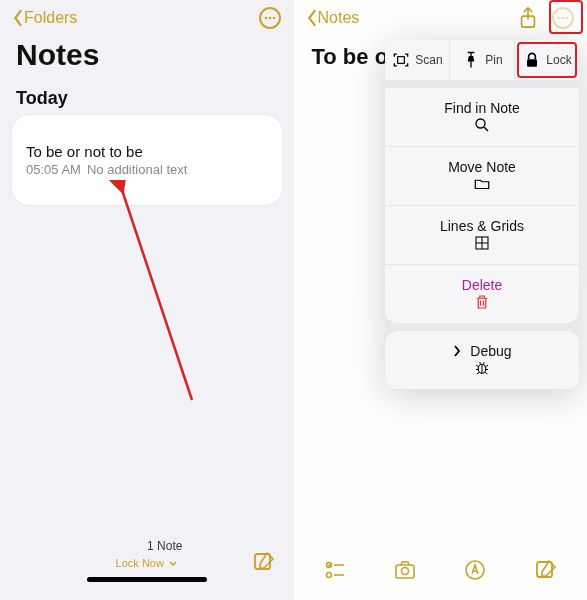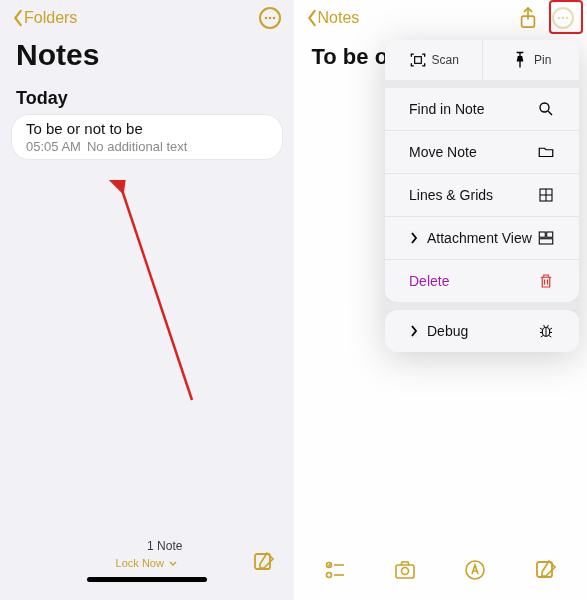--- a/index.html
+++ b/index.html
@@ -10,21 +10,21 @@
 .right { width:50%; background:#fefefe; display:flex; flex-direction:column; }
 
 .nav { display:flex; align-items:center; justify-content:space-between; padding:6px 12px; height:36px;text-align:center; }
 .back { display:flex; align-items:center; gap:0px; color:#c9a227; font-size:16px; }
 .back svg { width:12px; height:18px; }
 .circle-more { width:24px; height:24px; color:#c9a227; }
 
 .h1 { font-size:30px; font-weight:700; padding:2px 16px 8px; color:#111; }
 .sect { font-size:18px; font-weight:600; padding:8px 16px 6px; color:#111; }
 
-.card { background:#fff; margin:0 12px; border-radius:17px; padding:5px 14px; box-shadow:0 0 0 1px rgba(0,0,0,0.04); }
+.card { background:#fff; margin:0 12px; border-radius:17px; padding:28px 14px; box-shadow:0 0 0 1px rgba(0,0,0,0.04); }
 .card-title { font-size:15px; font-weight:500; color:#111; }
 .card-sub { font-size:13px; color:#8a8a8e; margin-top:2px; }
 .card-sub .time { margin-right:6px; }
 
 .arrow-svg { position:absolute; left:72px; top:180px; pointer-events:none; }
 
 .left-bottom { margin-top:auto; text-align:center; padding-bottom:14px; position:relative; }
 .count { font-size:12px; color:#3a3a3c;margin-left:36px; }
 .locknow { font-size:11px; color:#c9a227; margin-top:2px; display:inline-flex; align-items:center; gap:4px; }
 .compose { position:absolute; right:18px; bottom:26px; width:24px; height:24px; color:#c9a227; }
@@ -37,21 +37,21 @@
 .tool-row { display:flex; background:#f6f6f8; border-radius:12px 12px 0 0; overflow:visible; }
 .tool { flex:1; display:flex; flex-direction:row; align-items:center; justify-content:center; gap:4px; padding:10px 0; border-right:1px solid #e5e5e7; position:relative; }
 .tool:last-child { border-right:none; }
 .tool svg { width:20px; height:20px; }
 .tool-label { font-size:12px; color:#3a3a3c; }
 .lock-highlight { border:2px solid #e02020; border-radius:4px; position:absolute; inset:2px; pointer-events:none; }
 .more-highlight { position:absolute; border:2px solid #e02020; border-radius:4px; }
 
 .menu { background:#f6f6f8; border-radius:0 0 12px 12px; overflow:hidden; }
 .menu-gap { height:8px; background:#e9e9ec; }
-.menu-item { display:flex; align-items:center; justify-content:space-between; padding:12px 24px; font-size:14px; color:#111; border-top:1px solid #e5e5e7; }
+.menu-item { display:flex; align-items:center; justify-content:space-between; padding:12px 24px; font-size:14px; color:#111; border-top:1px solid #e5e5e7;flex-direction:column; }
 .menu-item:first-child { border-top:none; }
 .menu-item.destructive { color:#a21caf; }
 .menu-item svg { width:18px; height:18px; }
 .menu-item .chev { display:inline-flex; align-items:center; gap:4px; }
 .menu-item .chev svg.left { width:10px; height:14px; margin-right:4px; }
 
 .right-toolbar { margin-top:auto; display:flex; justify-content:space-around; align-items:center; padding:10px 6px 18px; }
 .right-toolbar .ico { width:24px; height:24px; color:#c9a227; }
 
 .share { color:#c9a227; width:22px; height:24px; }
@@ -142,20 +142,28 @@
               <rect x="8" y="8" width="8" height="8" stroke="#000" stroke-width="1.4" fill="none"></rect>
             </svg>
           <span class="tool-label">Scan</span>
         </div>
         <div class="tool">
           <svg viewBox="0 0 24 24">
               <path d="M12 3 L12 13 M8 3 L16 3 M9 13 L15 13 L14 8 L10 8 Z M12 13 L12 21" stroke="#000" stroke-width="1.6" fill="#000"></path>
             </svg>
           <span class="tool-label">Pin</span>
         </div>
+        <div class="tool">
+          <div class="lock-highlight"></div>
+          <svg viewBox="0 0 24 24">
+              <rect x="6" y="11" width="12" height="9" rx="1.5" fill="#000"></rect>
+              <path d="M8 11 V8 a4 4 0 0 1 8 0 V11" stroke="#000" stroke-width="2" fill="none"></path>
+            </svg>
+          <span class="tool-label">Lock</span>
+        </div>
       </div>
       <div class="menu-gap"></div>
       <div class="menu">
         <div class="menu-item">
           <span>Find in Note</span>
           <svg viewBox="0 0 24 24">
               <circle cx="10" cy="10" r="6" stroke="#000" stroke-width="1.8" fill="none"></circle>
               <line x1="15" y1="15" x2="20" y2="20" stroke="#000" stroke-width="1.8"></line>
             </svg>
         </div>
@@ -164,33 +172,20 @@
           <svg viewBox="0 0 24 24">
               <path d="M3 7 L3 18 L21 18 L21 9 L12 9 L10 7 Z" stroke="#000" stroke-width="1.6" fill="none"></path>
             </svg>
         </div>
         <div class="menu-item">
           <span>Lines &amp; Grids</span>
           <svg viewBox="0 0 24 24">
               <rect x="4" y="4" width="16" height="16" stroke="#000" stroke-width="1.4" fill="none"></rect>
               <line x1="4" y1="12" x2="20" y2="12" stroke="#000" stroke-width="1.4"></line>
               <line x1="12" y1="4" x2="12" y2="20" stroke="#000" stroke-width="1.4"></line>
-            </svg>
-        </div>
-        <div class="menu-item">
-          <span class="chev">
-              <svg class="left" viewBox="0 0 10 14">
-                <path d="M3 2 L7 7 L3 12" stroke="#000" stroke-width="1.8" fill="none"></path>
-              </svg>
-              <span>Attachment View</span>
-            </span>
-          <svg viewBox="0 0 24 24">
-              <rect x="3" y="4" width="8" height="7" stroke="#000" stroke-width="1.4" fill="none"></rect>
-              <rect x="13" y="4" width="8" height="7" stroke="#000" stroke-width="1.4" fill="none"></rect>
-              <rect x="3" y="13" width="18" height="7" stroke="#000" stroke-width="1.4" fill="none"></rect>
             </svg>
         </div>
         <div class="menu-item destructive">
           <span>Delete</span>
           <svg viewBox="0 0 24 24">
               <path d="M5 7 L19 7 M9 7 L9 4 L15 4 L15 7 M7 7 L7 20 L17 20 L17 7 M10 10 L10 17 M14 10 L14 17" stroke="#e0302b" stroke-width="1.6" fill="none"></path>
             </svg>
         </div>
       </div>
       <div class="menu-gap"></div>

